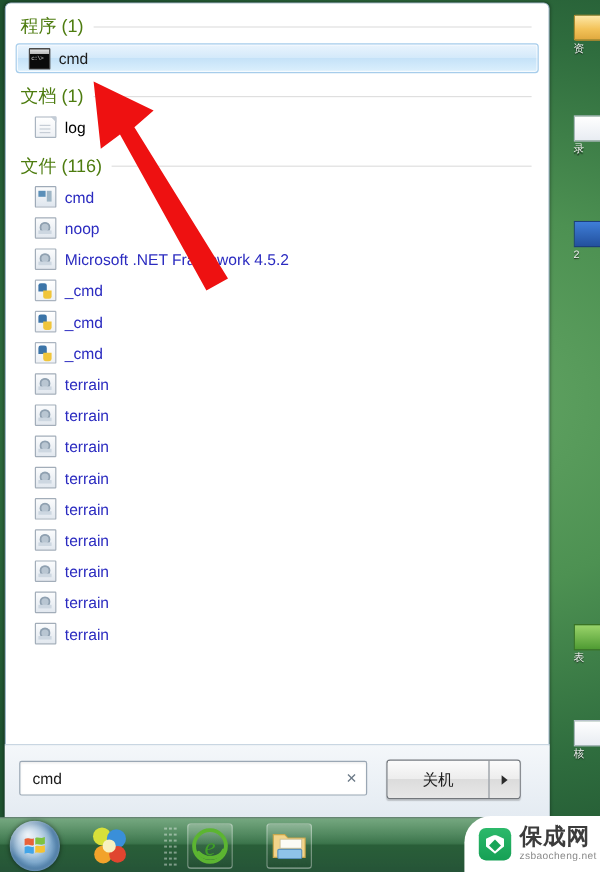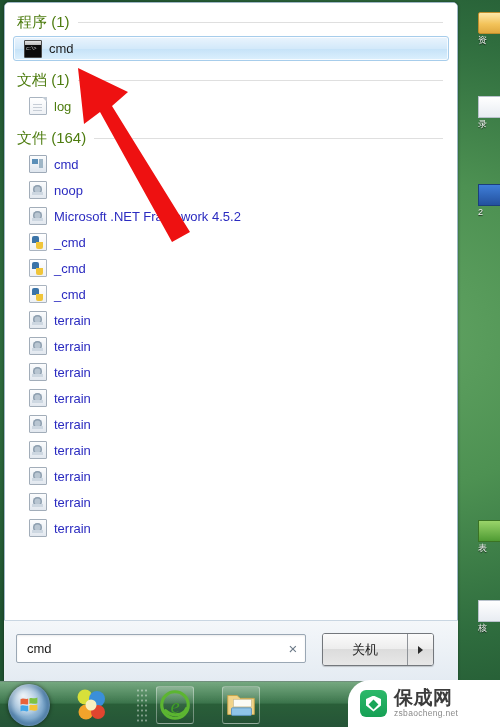--- a/index.html
+++ b/index.html
@@ -131,21 +131,21 @@
   .result-label {
     font-size: 13px;
     color: #2b2bc0;
     white-space: nowrap;
   }
   .result-row.selected .result-label,
   .result-row.prog .result-label {
     color: #1c1c1c;
   }
   .result-row.doc .result-label {
-    color: #4d7c0f;
+    color: #000000;
   }
 
   
   .ico {
     width: 16px;
     height: 16px;
     margin-right: 7px;
     flex: none;
     position: relative;
   }
@@ -437,21 +437,21 @@
     background-image: radial-gradient(circle, rgba(255,255,255,.55) 1px, transparent 1.2px);
     background-size: 4px 5px;
     opacity: .75;
   }
 
   
   #watermark {
     position: absolute;
     right: 0;
     bottom: 0;
-    width: 152px;
+    width: 113px;
     height: 47px;
     background: #ffffff;
     border-radius: 22px 0 0 0;
     display: flex;
     align-items: center;
     padding-left: 12px;
     box-sizing: border-box;
   }
   #wm-badge {
     width: 27px; height: 27px;
@@ -534,21 +534,21 @@
         </div>
         <div class="section-header">
           <span class="title">文档 (1)</span>
           <span class="rule"></span>
         </div>
         <div class="result-row doc">
           <span class="ico ico-doc"></span>
           <span class="result-label">log</span>
         </div>
         <div class="section-header">
-          <span class="title">文件 (164)</span>
+          <span class="title">文件 (116)</span>
           <span class="rule"></span>
         </div>
         <div class="result-row file">
           <span class="ico ico-app"></span>
           <span class="result-label">cmd</span>
         </div>
         <div class="result-row file">
           <span class="ico ico-gear"></span>
           <span class="result-label">noop</span>
         </div>

